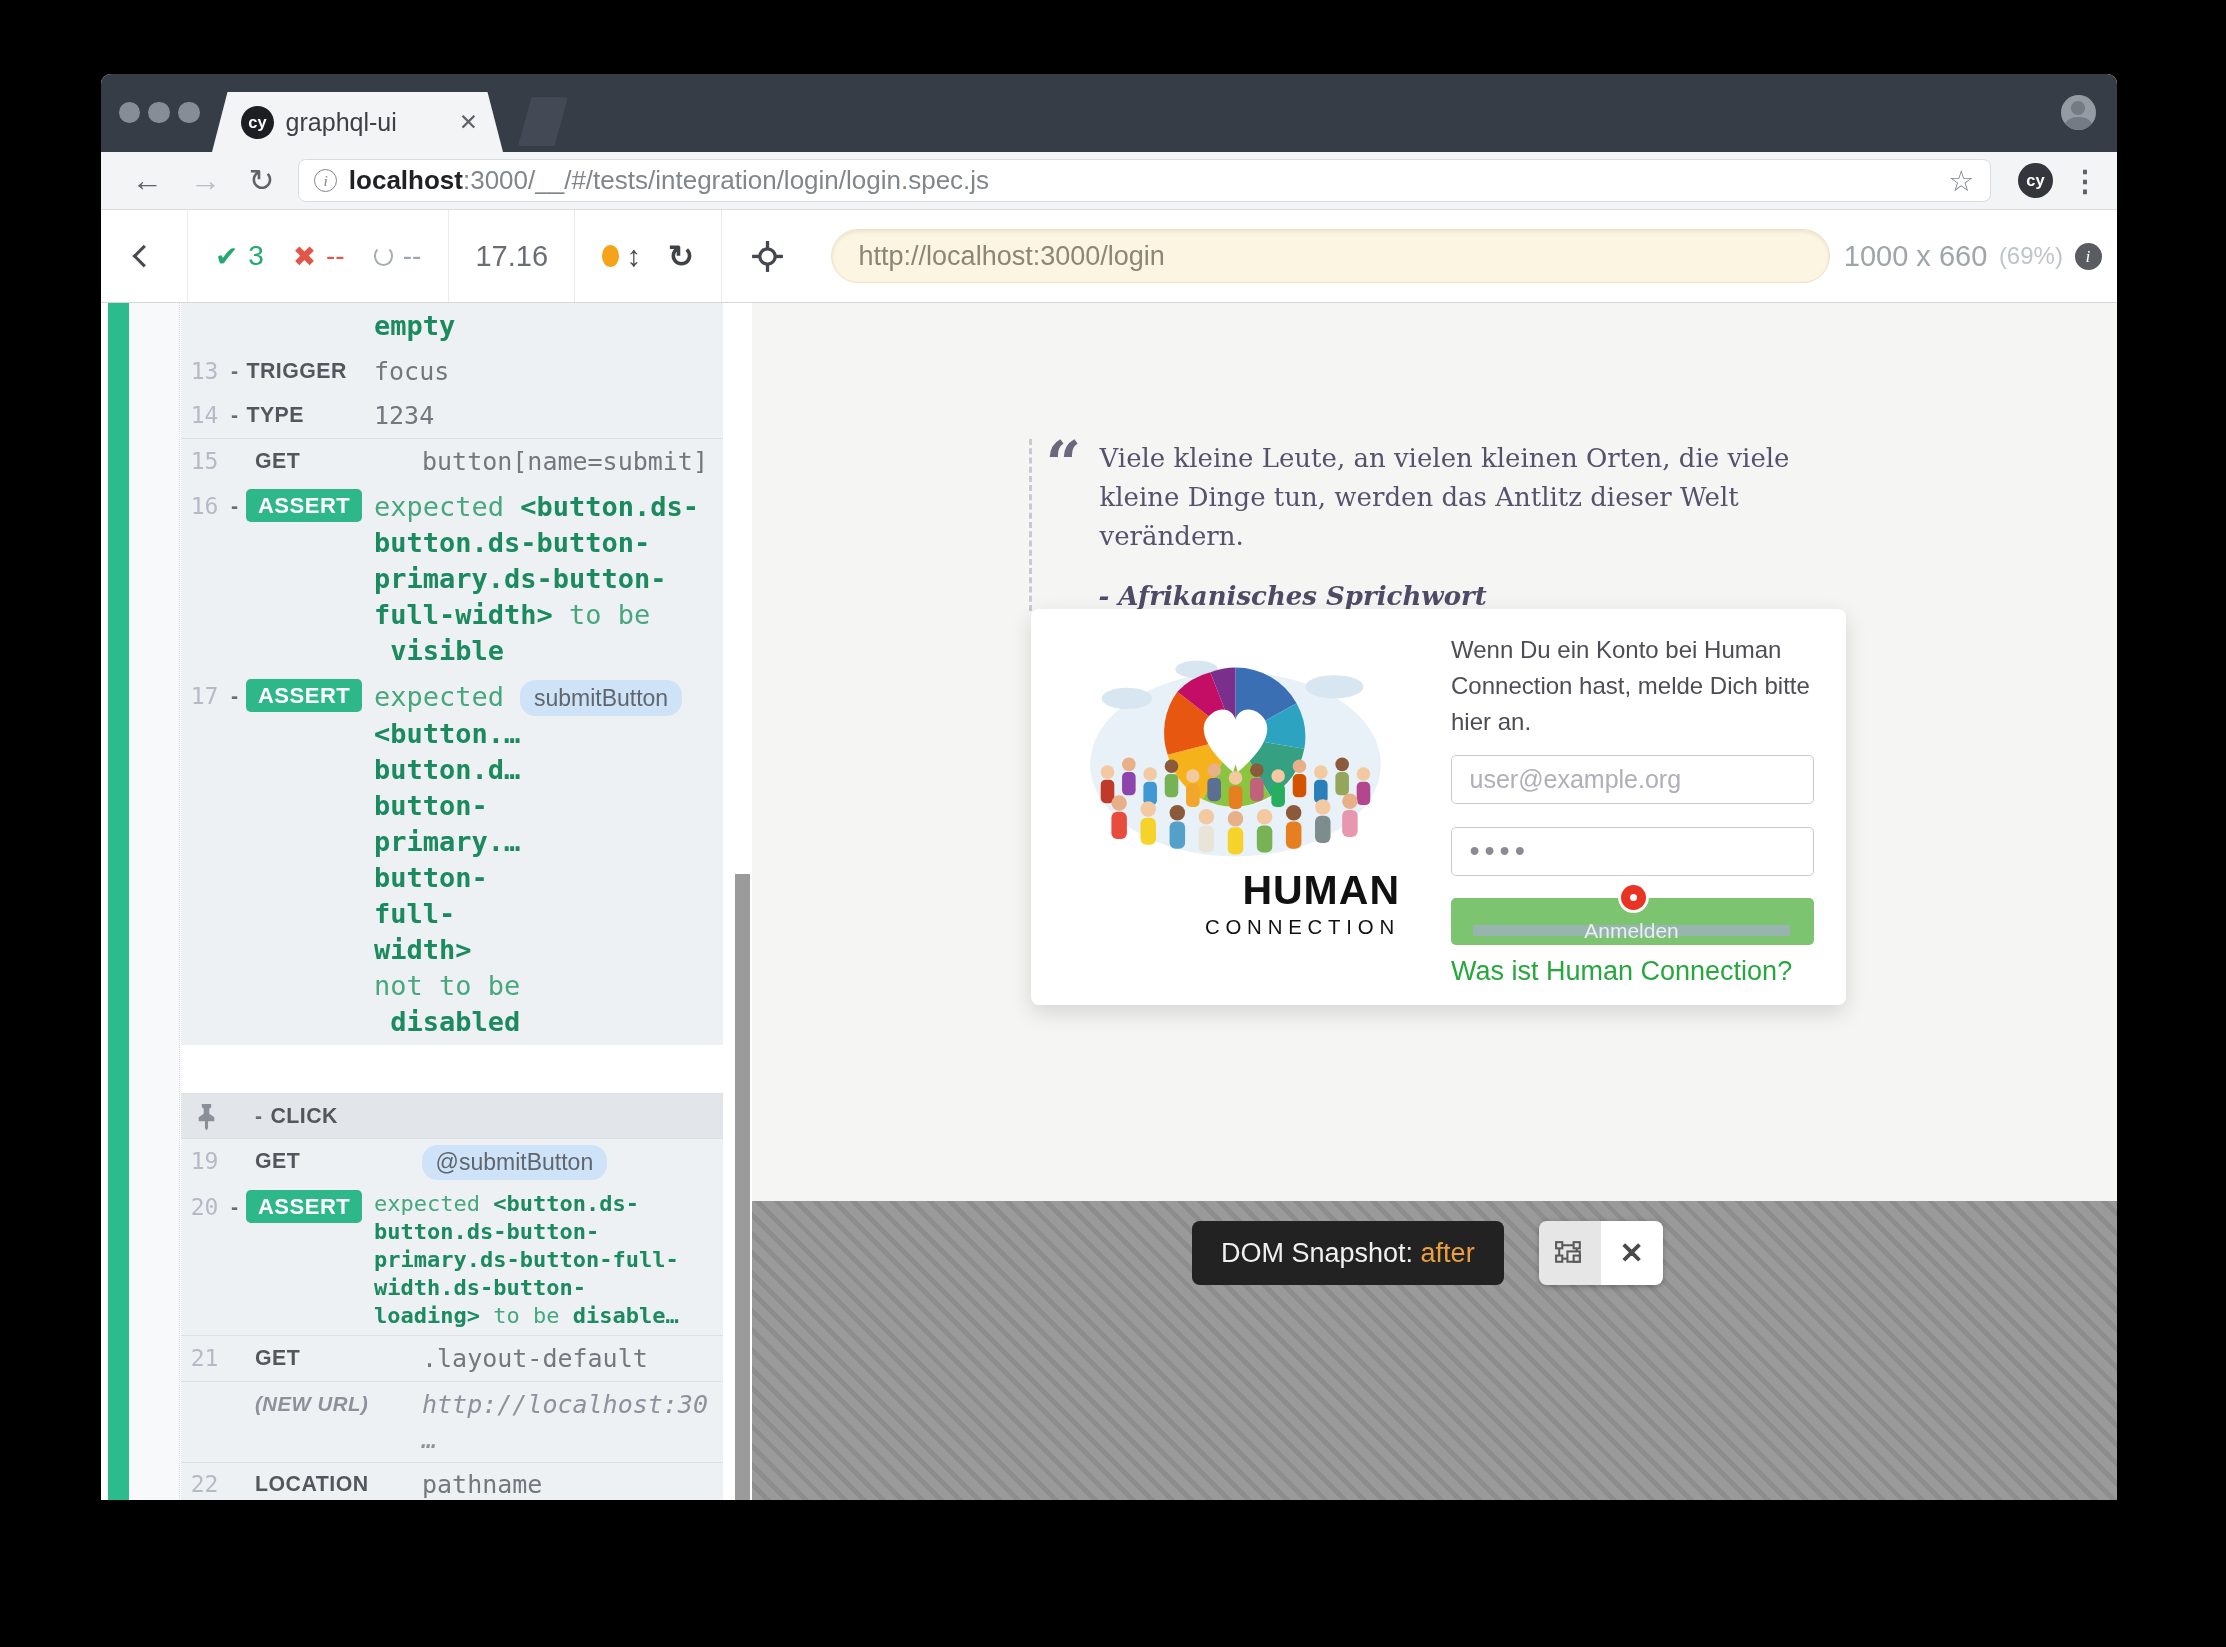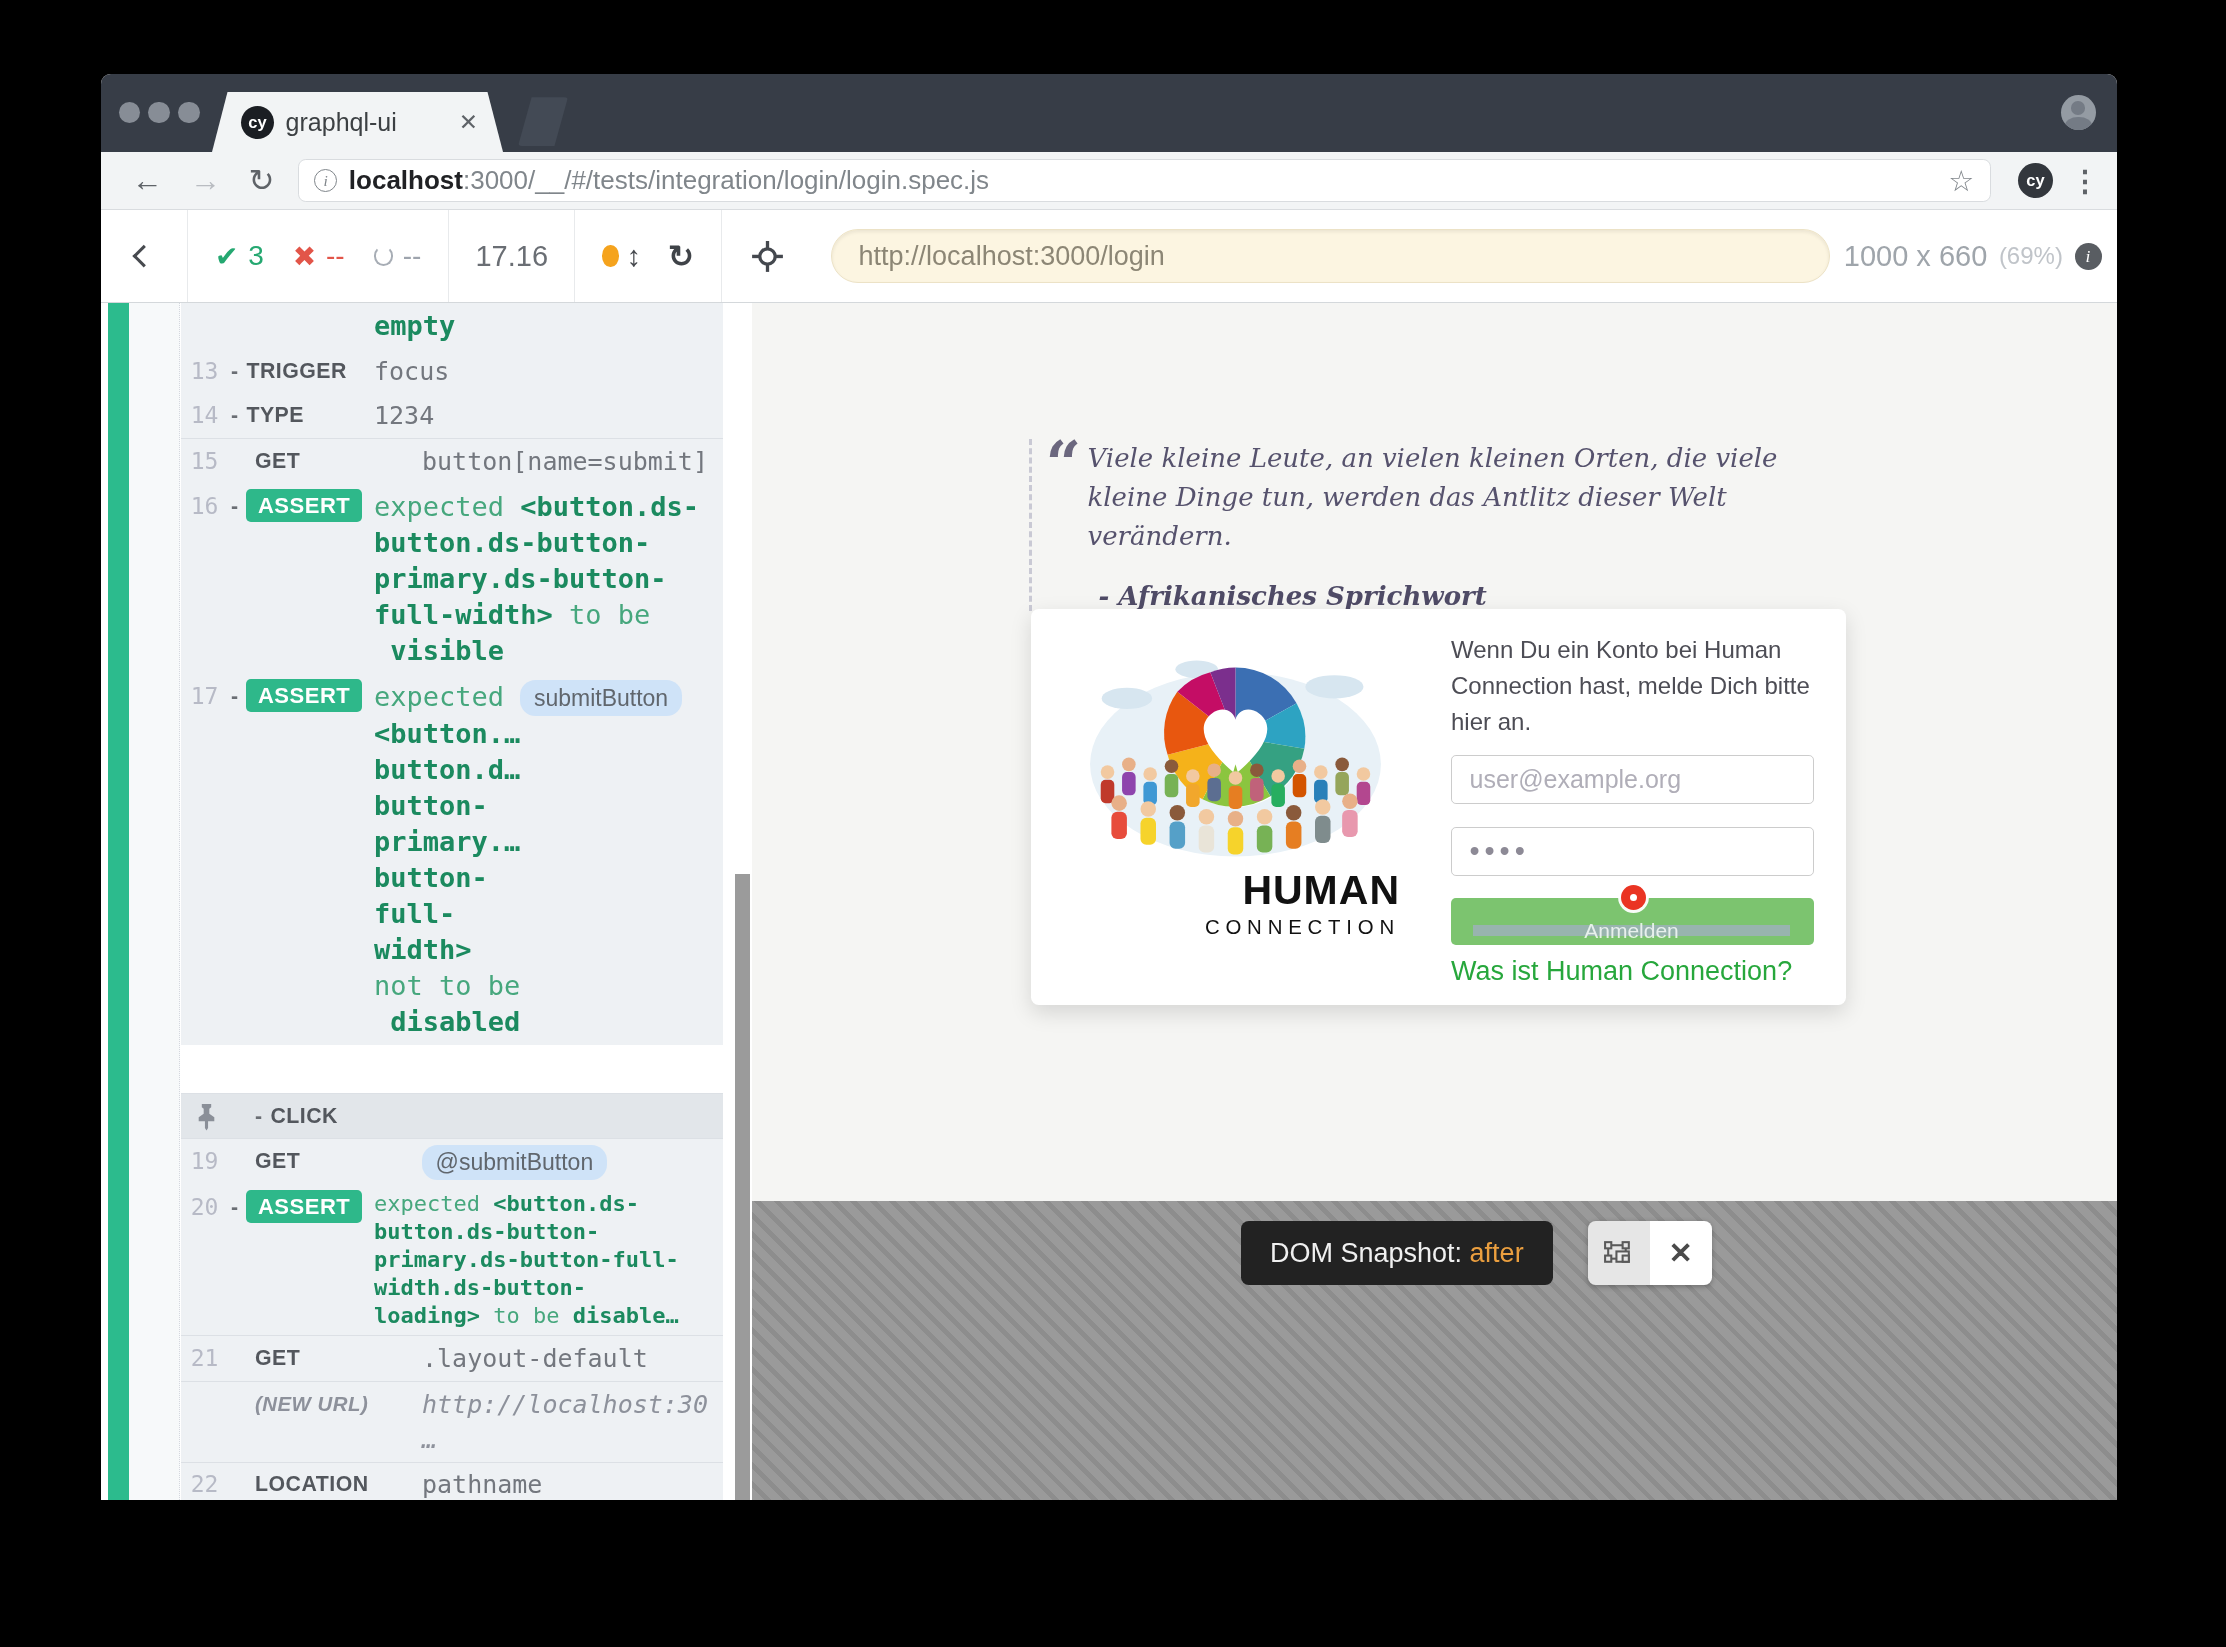--- a/index.html
+++ b/index.html
@@ -104,21 +104,21 @@
 
   
   .appview { position:absolute; left:651px; right:0; top:0; bottom:0; background:#f5f5f3; }
   .apphatch { position:absolute; left:0; right:0; top:898px; bottom:0;
               background:repeating-linear-gradient(45deg,#9a9a9a 0 8.7px,#8d8d8d 8.7px 13.6px); }
 
   .quote { position:absolute; left:277px; top:136px; width:825px; border-left:3.9px dashed #c9c9d4;
            padding-left:17.5px; }
   .qmark { position:absolute; left:13.6px; top:0; font-family:"DejaVu Serif",serif; font-size:62px;
            color:#6b677e; font-weight:bold; line-height:49px; }
-  .qtext { margin-left:38px; font-family:"DejaVu Serif",serif; font-style:italic; font-size:26px;
+  .qtext { margin-left:50px; font-family:"DejaVu Serif",serif; font-size:26px;
            color:#56526d; line-height:39px; width:737px; }
   .qattr { margin-left:49px; margin-top:25px; font-family:"DejaVu Serif",serif; font-style:italic;
            font-weight:bold; font-size:26px; color:#4f4b66; }
 
   .card { position:absolute; left:279px; top:306px; width:815px; height:396px; background:#fff;
           border-radius:7.8px; box-shadow:0 7.8px 21.3px rgba(0,0,0,.13); }
   .logo { position:absolute; left:39px; top:39px; width:330px; }
   .logo svg { display:block; margin:0 auto; }
   .logo-title { text-align:right; font-size:41px; font-weight:bold; color:#111; letter-spacing:1px;
                 margin-top:-3.9px; }
@@ -135,21 +135,21 @@
               border:none; border-radius:4.9px; }
   .btn-overlay { position:absolute; left:22px; right:24px; top:11.6px; bottom:8.7px;
                  background:rgba(158,178,186,.85); display:flex; align-items:center; justify-content:center;
                  font-size:21px; color:rgba(245,250,247,.85);margin-top:16px; }
   .clickdot { position:absolute; left:170px; top:-12.6px; width:25px; height:25px; border-radius:50%;
               background:#ea3423; box-shadow:0 0 0 2.9px rgba(255,255,255,.95); }
   .clickdot::after { content:""; position:absolute; left:8.7px; top:8.7px; width:7.8px; height:7.8px;
                      border-radius:50%; background:#fff; }
   .whatlink { display:inline-block; margin-top:11.6px; font-size:27px; color:#27a73c; text-decoration:none; }
 
-  .snapbar { position:absolute; left:489px; top:918px; height:64px; display:flex; }
+  .snapbar { position:absolute; left:440px; top:918px; height:64px; display:flex; }
   .snap-pill { background:#222; border-radius:7.8px; display:flex; align-items:center; padding:0 29px;
                font-size:27px; color:#f0f0f0; white-space:pre; }
   .snap-after { color:#eb9f3f; }
   .snap-group { margin-left:35px; height:64px; display:flex; border-radius:7.8px; overflow:hidden;
                 box-shadow:0 1.9px 5.8px rgba(0,0,0,.25); }
   .snap-btn { width:62px; display:flex; align-items:center; justify-content:center; }
   .snap-btn.hl { background:#e6e6e6; }
   .snap-btn.cl { background:#fff; font-size:29px; font-weight:bold; color:#4a4a4a; }
 </style>
 </head>

